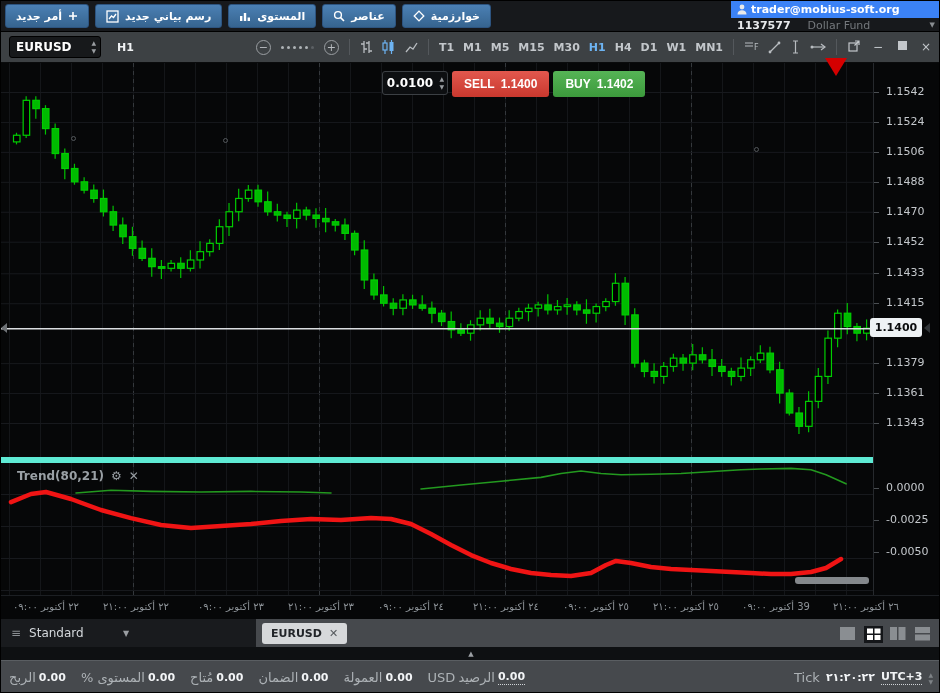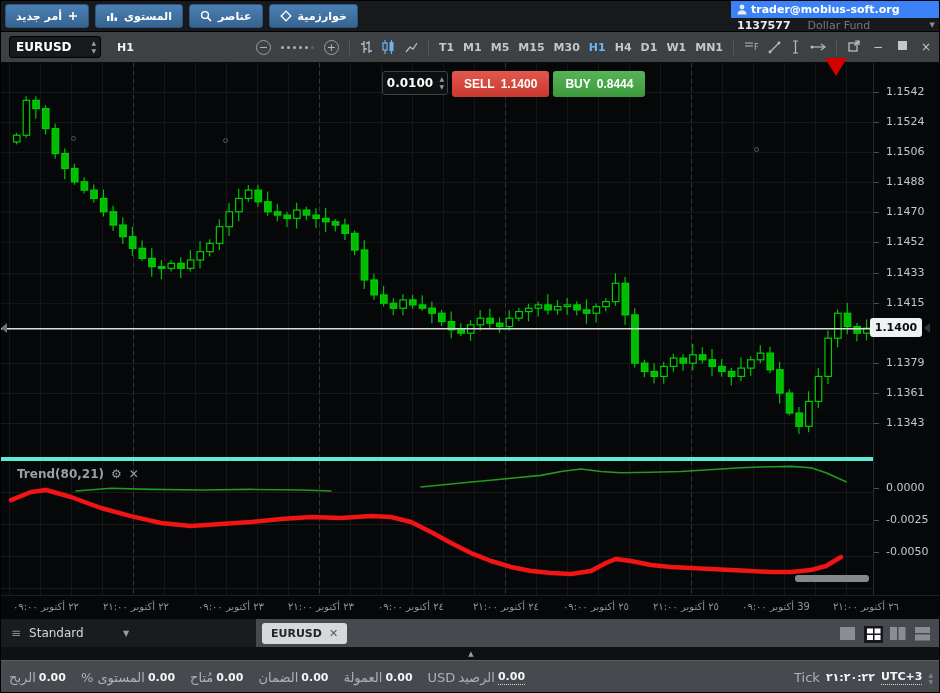--- a/index.html
+++ b/index.html
@@ -35,21 +35,21 @@
   #zoom-dots i{width:3px;height:3px;background:#aeb2b6;border-radius:50%;}
   #zoom-dots i.dim{background:#5c6064;}
   .sep{width:1px;height:16px;background:#54585c;}
   .ico{color:#b8bcc0;display:flex;align-items:center;font-size:12px;}
   .ico.active{color:#6db3f2;}
   #tf-list{display:flex;gap:9px;font-size:11px;font-weight:bold;color:#c3c7cb;}
   #tf-list span.active{color:#6db3f2;}
   .winctl{color:#c3c7cb;font-size:12px;width:14px;text-align:center;}
   
   #chart-area{position:absolute;left:0;top:62px;width:872px;height:394px;}
-  #indic-area{position:absolute;left:0;top:456px;width:872px;height:138px;border-top:4px solid #5eead4;}
+  #indic-area{position:absolute;left:0;top:456px;width:872px;height:138px;border-top:6px solid #5eead4;}
   #price-axis{position:absolute;left:872px;top:62px;width:68px;height:532px;background:#060708;
               border-left:1px solid #26292d;}
   .ax-lbl{position:absolute;left:12px;color:#c4c8cc;font-size:11px;}
   .ax-tick{position:absolute;left:0;width:5px;height:1px;background:#4a4e52;}
   #price-badge{position:absolute;left:-4px;top:257px;width:52px;height:19px;background:#eef2f5;
                border-radius:3px;color:#0a0c0e;font-size:11px;font-weight:bold;
                display:flex;align-items:center;justify-content:center;z-index:3;}
   #badge-arrow{position:absolute;left:50px;top:262px;width:0;height:0;border-top:5px solid transparent;
                border-bottom:5px solid transparent;border-right:6px solid #2f3337;z-index:3;}
   #trade-widget{position:absolute;left:381px;top:8px;display:flex;gap:4px;z-index:5;}
@@ -107,20 +107,29 @@
 
   <div id="titlebar">
     <div id="tb-buttons" style="display: flex;">
         <div class="tb-btn">
           <span dir="rtl">أمر جديد</span>
           <span class="ico">
             <svg width="10" height="10" viewBox="0 0 10 10">
               <path d="M5 1v8M1 5h8" stroke="#fff" stroke-width="1.6"></path>
             </svg>
           </span>
+        </div>
+        <div class="tb-btn">
+          <span class="ico">
+            <svg width="13" height="13" viewBox="0 0 13 13">
+              <rect x="1" y="1" width="11" height="11" fill="none" stroke="#fff" stroke-width="1.3"></rect>
+              <path d="M3 9 L5.5 6 L7.5 7.5 L10 4" stroke="#fff" stroke-width="1.3" fill="none"></path>
+            </svg>
+          </span>
+          <span dir="rtl">رسم بياني جديد</span>
         </div>
         <div class="tb-btn">
           <span class="ico">
             <svg width="12" height="12" viewBox="0 0 12 12">
               <rect x="1" y="6" width="2.4" height="5" fill="#fff"></rect>
               <rect x="4.8" y="3" width="2.4" height="8" fill="#fff"></rect>
               <rect x="8.6" y="7.5" width="2.4" height="3.5" fill="#fff"></rect>
             </svg>
           </span>
           <span dir="rtl">المستوى</span>
@@ -486,21 +495,21 @@
       <div id="spread-box">
         <span>0.0100</span>
         <span id="spread-spin">▲<br>▼</span>
       </div>
       <button class="trade-btn" id="sell-btn">
         <span>SELL</span>
         <span>1.1400</span>
       </button>
       <button class="trade-btn" id="buy-btn">
         <span>BUY</span>
-        <span>0.8444</span>
+        <span>1.1402</span>
       </button>
     </div>
   </div>
 
   <div id="indic-area">
     <svg id="indic-svg" width="872" height="138">
         <line x1="8.5" y1="0" x2="8.5" y2="138" stroke="#141619" stroke-width="1"></line>
         <line x1="39.5" y1="0" x2="39.5" y2="138" stroke="#141619" stroke-width="1"></line>
         <line x1="70.5" y1="0" x2="70.5" y2="138" stroke="#141619" stroke-width="1"></line>
         <line x1="101.5" y1="0" x2="101.5" y2="138" stroke="#141619" stroke-width="1"></line>

